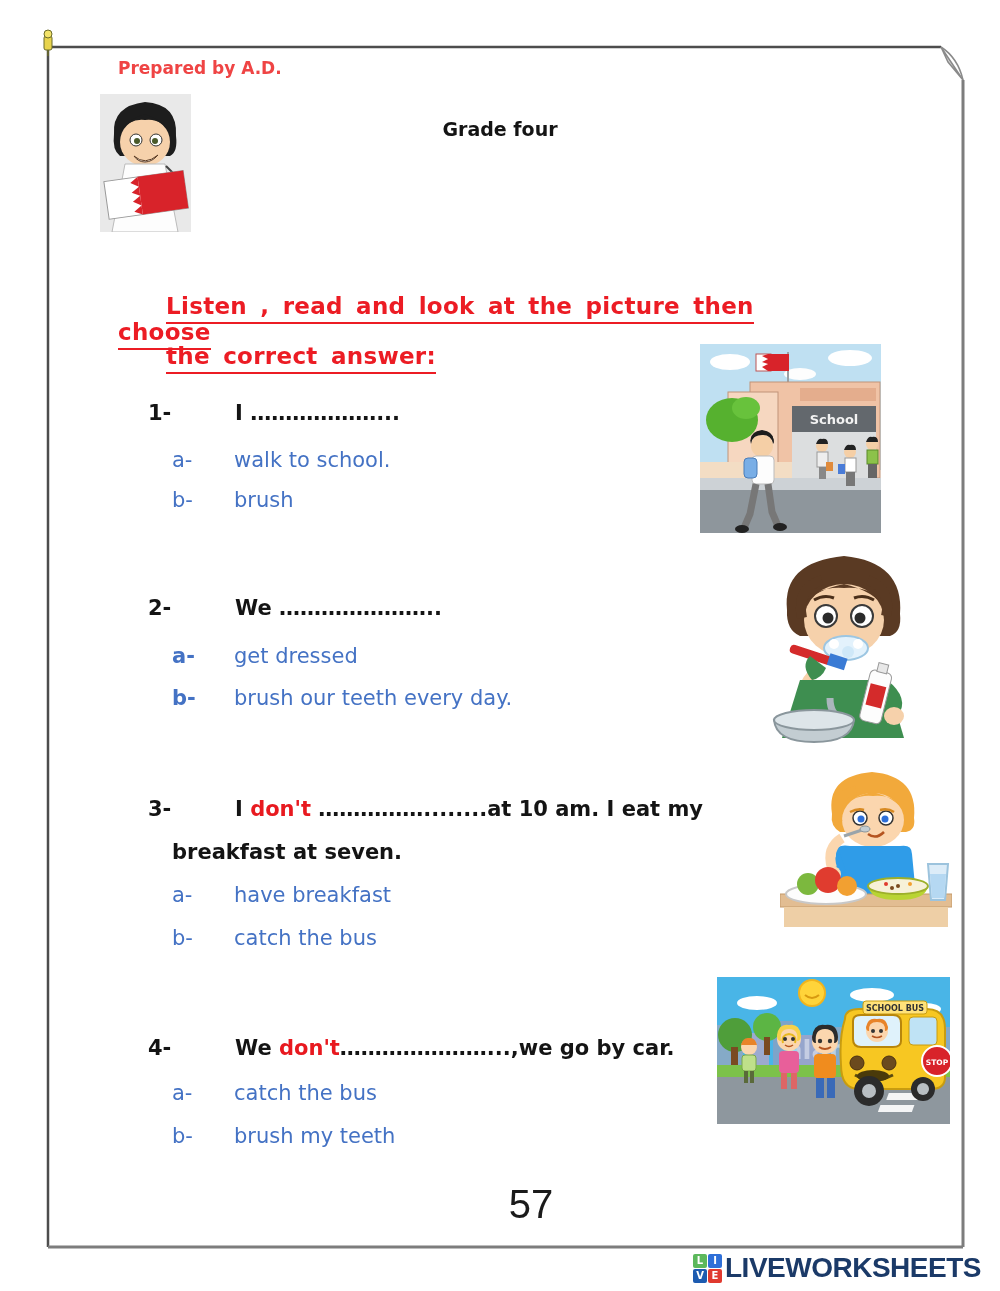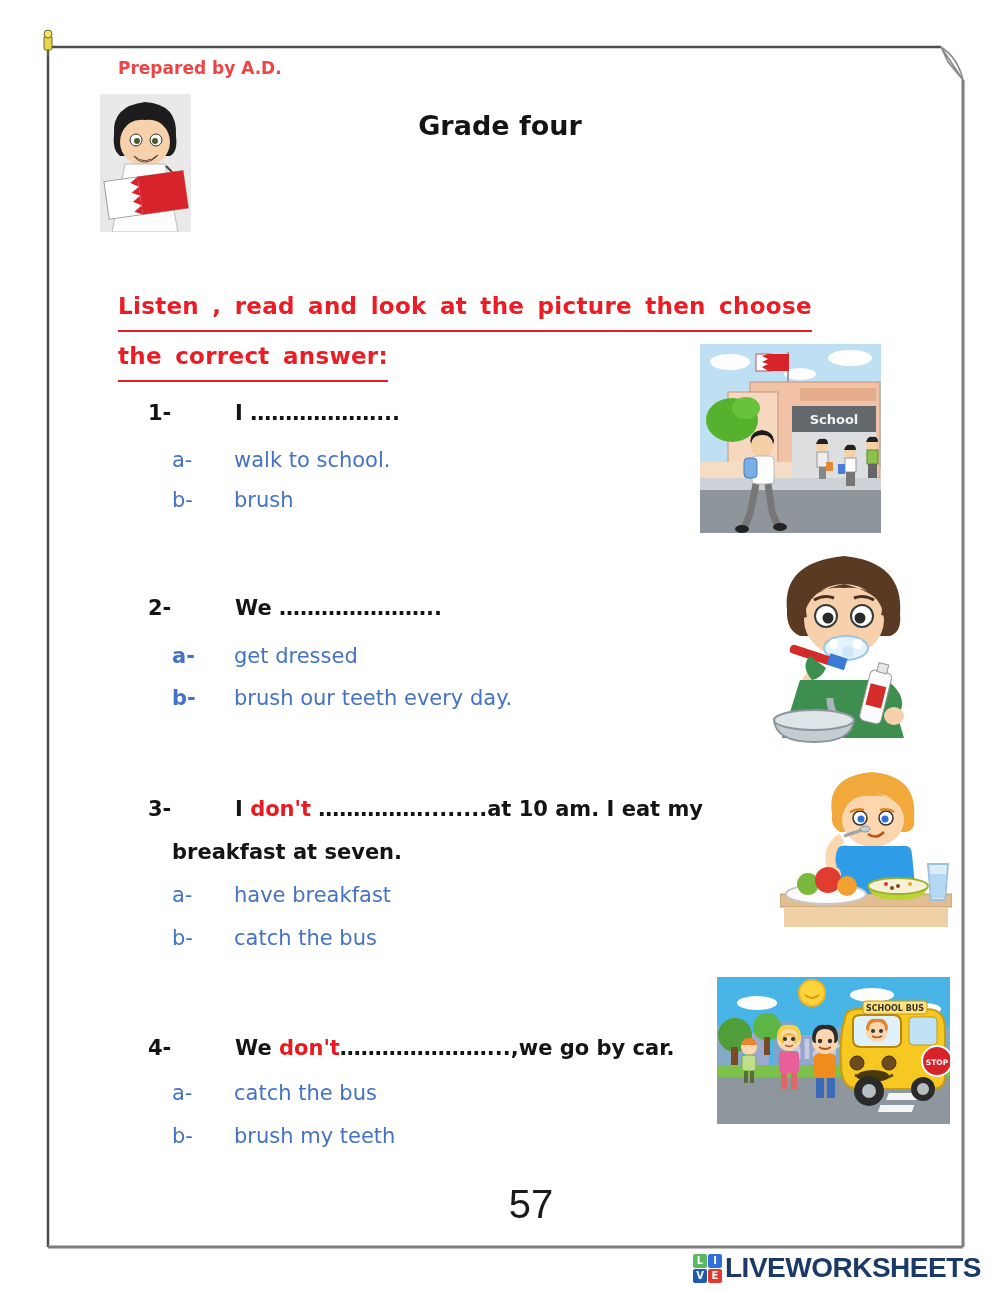--- a/index.html
+++ b/index.html
@@ -1,26 +1,26 @@
 <!DOCTYPE html>
 <html><head>
 <meta charset="utf-8">
 <style>
   html,body{margin:0;padding:0;background:#fff;}
   .page{position:relative;width:1000px;height:1291px;background:#fff;overflow:hidden;
         font-family:"DejaVu Sans",sans-serif;color:#111;}
   .abs{position:absolute;}
 
   .prepared{left:118px;top:58px;font-size:17px;font-weight:bold;color:#ef4444;}
-  .grade-title{left:0;top:110px;width:1000px;text-align:center;font-size:27px;font-weight:bold;color:#141414;}
+  .grade-title{left:0;top:118px;width:1000px;text-align:center;font-size:19px;font-weight:bold;color:#141414;}
   .activity-title{left:0;top:179px;width:1000px;text-align:center;font-size:22px;font-weight:bold;color:#1d7fd1;letter-spacing:.5px;}
   .name-line{left:116px;top:235px;width:760px;font-size:21px;color:#141414;}
 
   .instr{left:118px;width:740px;font-size:23px;font-weight:bold;color:#ec1c24;letter-spacing:.3px;word-spacing:5px;}
-  .instr span{border-bottom:2px solid #ec1c24;padding-bottom:11px;}
+  .instr span{border-bottom:2px solid #ec1c24;padding-bottom:3px;margin-left:48px;}
 
   .qnum{position:absolute;left:148px;font-size:21px;font-weight:bold;color:#141414;}
   .stem{position:absolute;left:235px;font-size:21px;font-weight:bold;color:#141414;white-space:nowrap;}
   .stem .red{color:#e8191f;}
   .stem2{position:absolute;left:172px;font-size:21px;font-weight:bold;color:#141414;}
   .opt{position:absolute;left:172px;font-size:21px;color:#4472c4;white-space:nowrap;}
   .opt .lbl{display:inline-block;width:62px;}
   .opt.boldlbl .lbl{font-weight:bold;}
 
   .pagenum{left:0;top:1182px;width:990px;text-align:center;font-size:40px;color:#1a1a1a;font-family:"Liberation Sans",sans-serif;margin-left:36px;}

